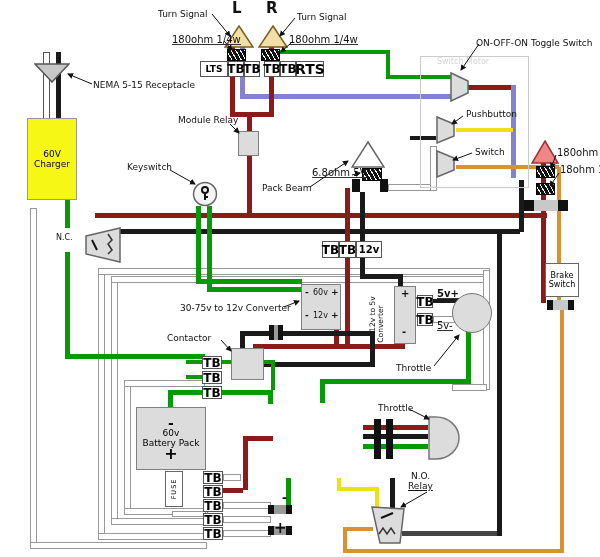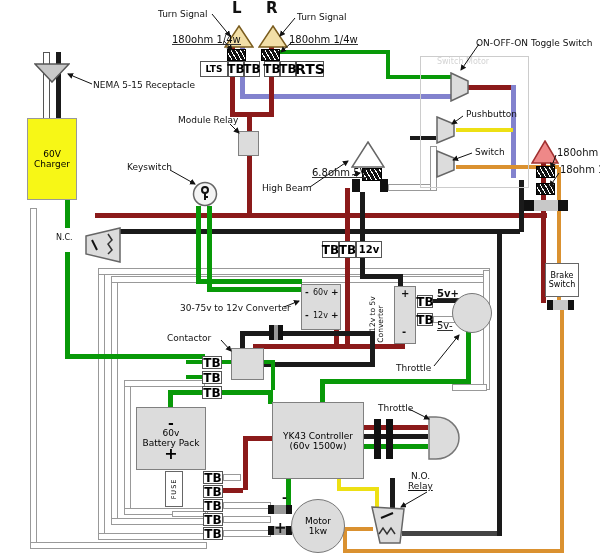--- a/index.html
+++ b/index.html
@@ -200,21 +200,21 @@
       <polygon points="1,1 18,8 18,20 1,27" fill="#dcdcdc" stroke="#666" stroke-width="1.5"></polygon>
     </svg>
   <div class="lbl" style="left:475px;top:147px;">Switch</div>
 
   <svg class="w" style="left:351px;top:141px;" width="34" height="27">
       <polygon points="17,1 33,26 1,26" fill="#fff" stroke="#666" stroke-width="1.5"></polygon>
     </svg>
   <div class="res" style="left:362px;top:168px;width:20px;height:13px;"></div>
   <div class="connv" style="left:352px;top:179px;width:8px;height:13px;"></div>
   <div class="connv" style="left:380px;top:179px;width:8px;height:13px;"></div>
-  <div class="lbl" style="left:262px;top:183px;">High Beam</div>
+  <div class="lbl" style="left:262px;top:183px;">Pack Beam</div>
   <div class="lblS" style="left:312px;top:169px;border-bottom:1px solid #333;">6.8ohm 5V</div>
 
   <svg class="w" style="left:531px;top:140px;" width="28" height="24">
       <polygon points="14,1 27,23 1,23" fill="#EE8888" stroke="#A03030" stroke-width="1.5"></polygon>
     </svg>
   <div class="res" style="left:536px;top:166px;width:19px;height:12px;"></div>
   <div class="res" style="left:536px;top:183px;width:19px;height:12px;"></div>
   <div class="lblS" style="left:557px;top:149px;">180ohm 1/4w</div>
   <div class="lblS" style="left:560px;top:166px;">18ohm 1/4w</div>
   <div class="conn" style="left:524px;top:200px;width:44px;height:11px;"></div>
@@ -268,48 +268,40 @@
   <div class="wbox ctr" style="left:165px;top:471px;width:18px;height:36px;">
     <span style="transform:rotate(-90deg);font-size:6.5px;letter-spacing:1px;">FUSE</span>
   </div>
 
   <div class="tbx" style="left:203px;top:471px;width:20px;height:13px;">TB</div>
   <div class="tbx" style="left:203px;top:485px;width:20px;height:13px;">TB</div>
   <div class="tbx" style="left:203px;top:499px;width:20px;height:13px;">TB</div>
   <div class="tbx" style="left:203px;top:513px;width:20px;height:13px;">TB</div>
   <div class="tbx" style="left:203px;top:527px;width:20px;height:13px;">TB</div>
 
-  <div class="gbox ctr" style="left:272px;top:402px;width:92px;height:77px;flex-direction:column;font-size:9px;">
-    <span>YK43 Controller</span>
-    <span>(60v 1500w)</span>
-  </div>
 
   <div class="connv" style="left:374px;top:419px;width:7px;height:40px;"></div>
   <div class="connv" style="left:386px;top:419px;width:7px;height:40px;"></div>
   <svg class="w" style="left:428px;top:416px;" width="32" height="44">
       <path d="M1,1 h7 a23,21 0 0 1 0,42 h-7 z" fill="#dcdcdc" stroke="#777" stroke-width="1.5"></path>
     </svg>
   <div class="lbl" style="left:378px;top:403px;">Throttle</div>
 
   <svg class="w" style="left:371px;top:506px;" width="36" height="40">
     <polygon points="1,1 33,3 29,37 9,37" fill="#dcdcdc" stroke="#666" stroke-width="1.5"></polygon>
     <line x1="10" y1="12" x2="22" y2="7" stroke="#111" stroke-width="2"></line>
     <polyline points="8,28 12,22 16,28 20,22 24,28" fill="none" stroke="#333" stroke-width="1.5"></polyline>
   </svg>
   <div class="lblS" style="left:411px;top:472px;font-size:9px;">N.O.</div>
   <div class="lblS" style="left:408px;top:482px;font-size:9px;text-decoration:underline;">Relay</div>
 
   <div class="connv" style="left:268px;top:505px;width:24px;height:9px;background:linear-gradient(90deg,#111 0 6px,#999 6px 18px,#111 18px 24px);"></div>
   <div class="connv" style="left:268px;top:526px;width:24px;height:9px;background:linear-gradient(90deg,#111 0 6px,#999 6px 18px,#111 18px 24px);"></div>
   <div class="lblS" style="left:282px;top:494px;font-weight:bold;font-size:12px;">-</div>
   <div class="lblS" style="left:274px;top:524px;font-weight:bold;font-size:15px;">+</div>
-  <div class="w ctr" style="left:291px;top:499px;width:52px;height:52px;border-radius:50%;background:#dcdcdc;border:1px solid #777;flex-direction:column;font-size:9px;">
-    <span>Motor</span>
-    <span>1kw</span>
-  </div>
 
   <svg class="ov" width="600" height="557">
     <defs>
         <marker id="ah" markerWidth="7" markerHeight="7" refX="5" refY="3" orient="auto">
           <path d="M0,0 L6,3 L0,6 z" fill="#111"></path>
         </marker>
       </defs>
     <g stroke="#111" stroke-width="1" fill="none">
       <path d="M212,14 L230,36" marker-end="url(#ah)"></path>
       <path d="M295,18 L280,36" marker-end="url(#ah)"></path>

